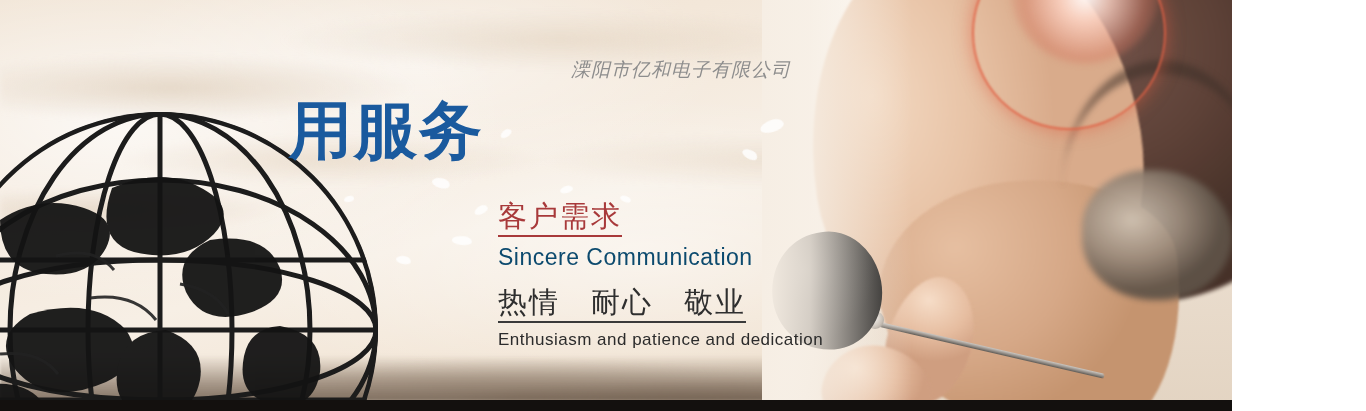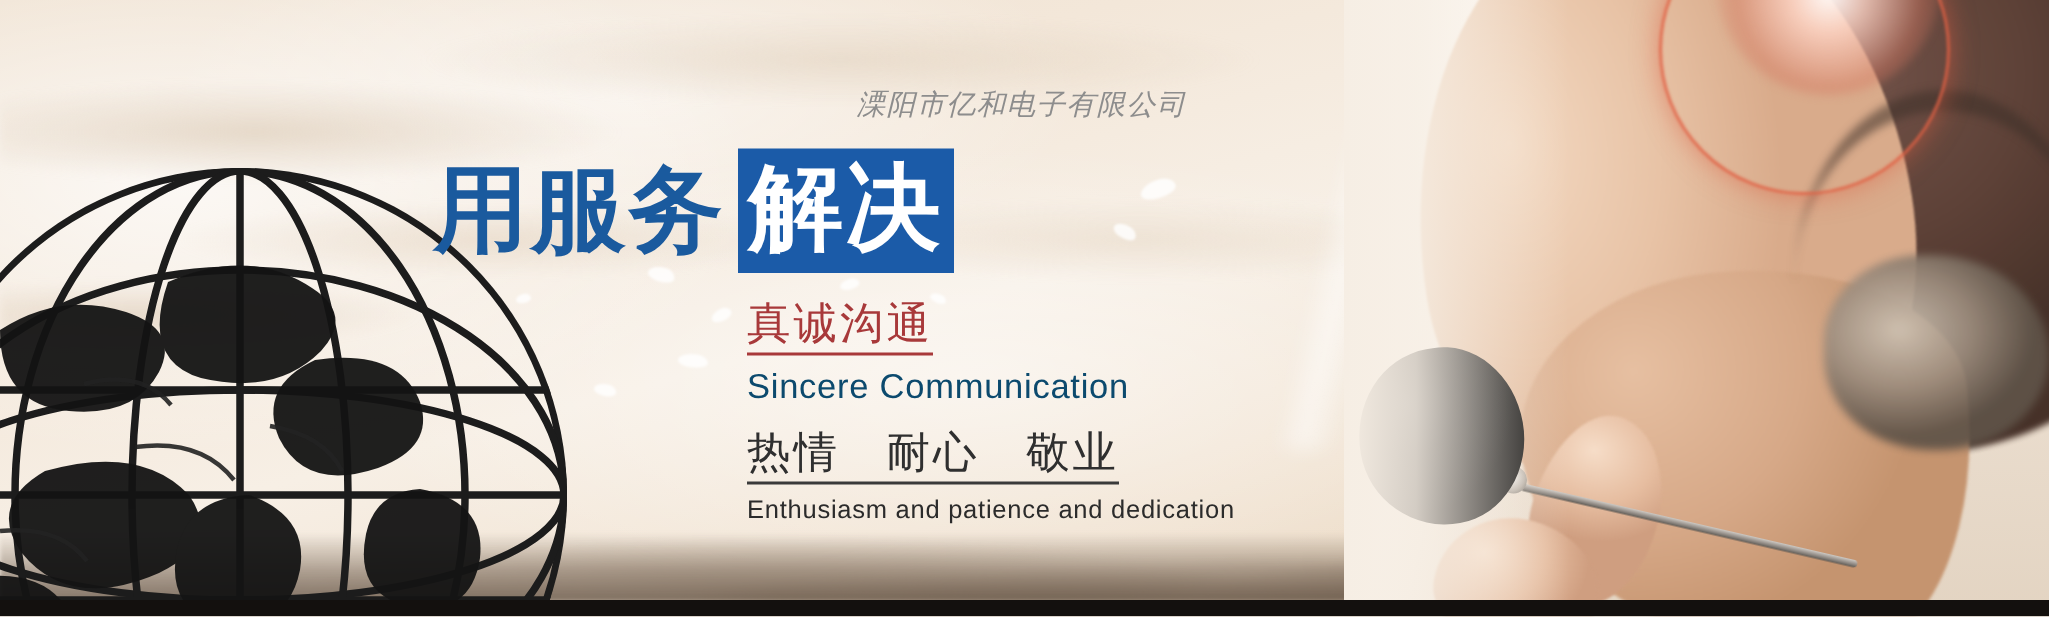--- a/index.html
+++ b/index.html
@@ -7,21 +7,21 @@
     margin: 0;
     padding: 0;
     background: #ffffff;
   }
   body {
     font-family: "Liberation Sans", "DejaVu Sans", sans-serif;
   }
 
   .banner {
     position: relative;
-    width: 1366px;
+    width: 1232px;
     height: 411px;
     overflow: hidden;
     background: #f0e2d2;
     user-select: none;
   }
 
   
   .sky {
     position: absolute;
     inset: 0;
@@ -417,24 +417,23 @@
   <div class="petal" style="left:760px; top:120px; width:24px; height:12px; transform:rotate(-16deg);"></div>
   <div class="petal" style="left:742px; top:150px; width:16px; height:9px;  transform:rotate(32deg);"></div>
   <div class="petal" style="left:500px; top:130px; width:12px; height:7px;  transform:rotate(-30deg);"></div>
   <div class="petal" style="left:396px; top:256px; width:15px; height:8px;  transform:rotate(14deg);"></div>
   <div class="petal" style="left:344px; top:196px; width:10px; height:6px;  transform:rotate(-8deg);"></div>
 
   <div class="company">溧阳市亿和电子有限公司</div>
 
   <div class="headline">
     <span class="seg">用服务</span>
-    <span class="hl">解决</span>
   </div>
 
   <div class="slogan">
-    <div><span class="line-cn-red">真诚沟通</span></div>
+    <div><span class="line-cn-red">客户需求</span></div>
     <div class="line-en">Sincere Communication</div>
     <div><span class="line-cn-dark">热情　耐心　敬业</span></div>
     <div class="line-en-2">Enthusiasm and patience and dedication</div>
   </div>
 
   <div class="bottom-bar"></div>
 </div>
 
 </body></html>

